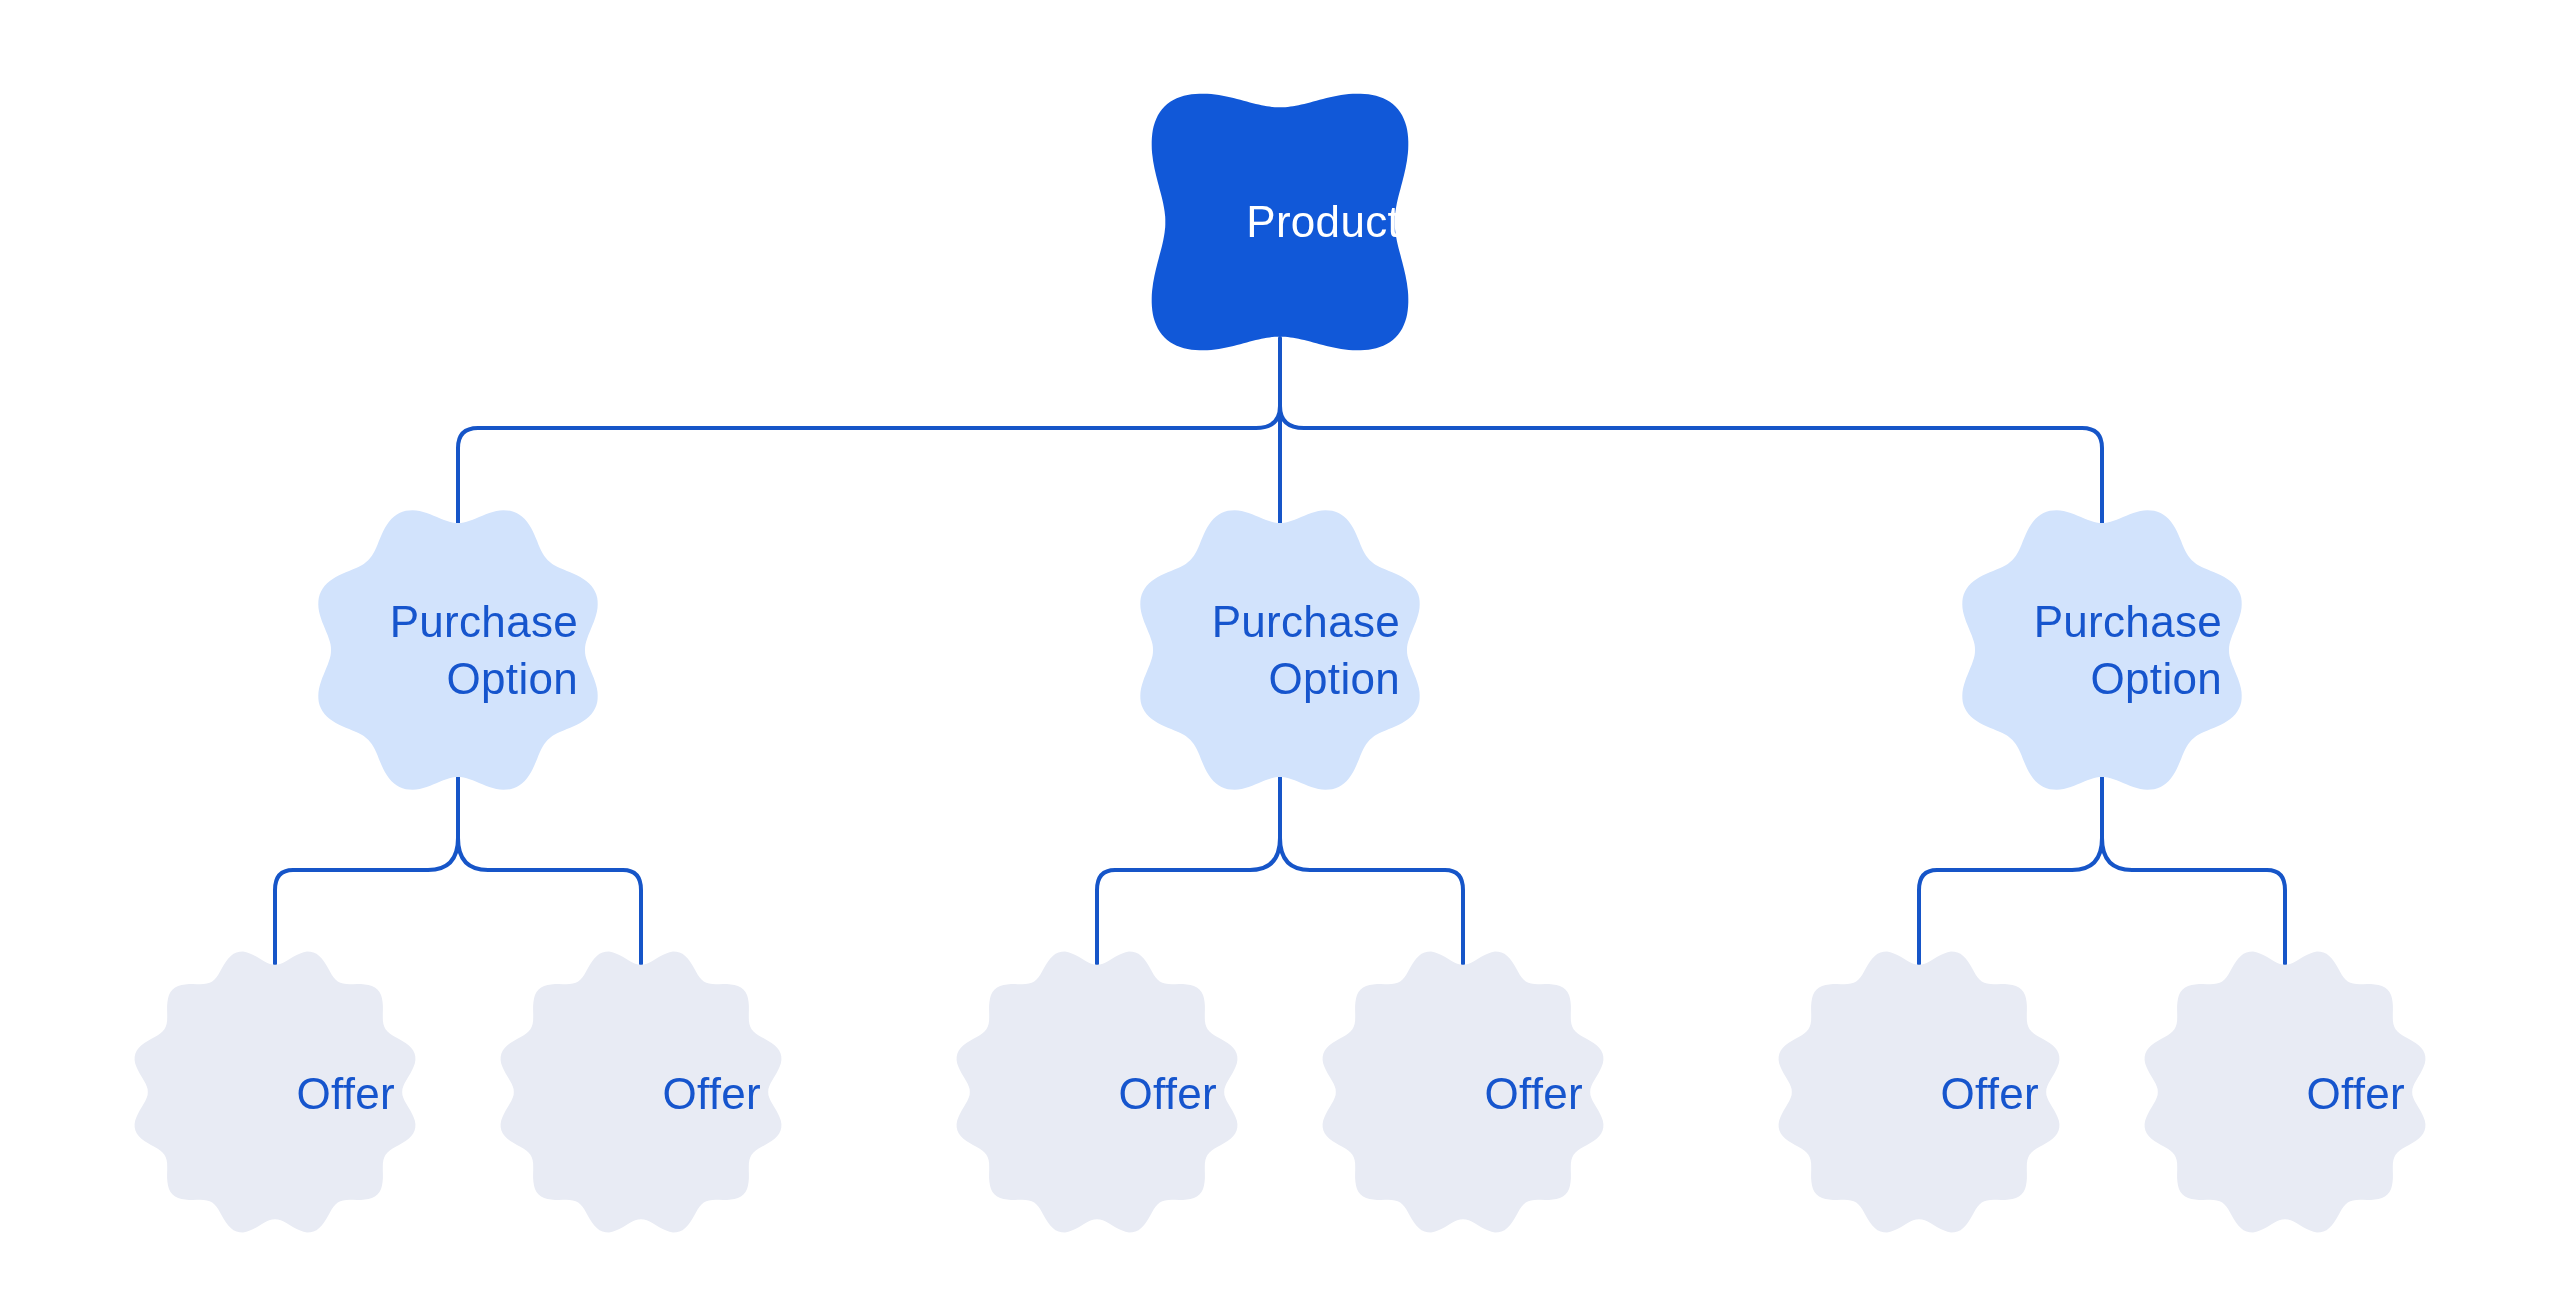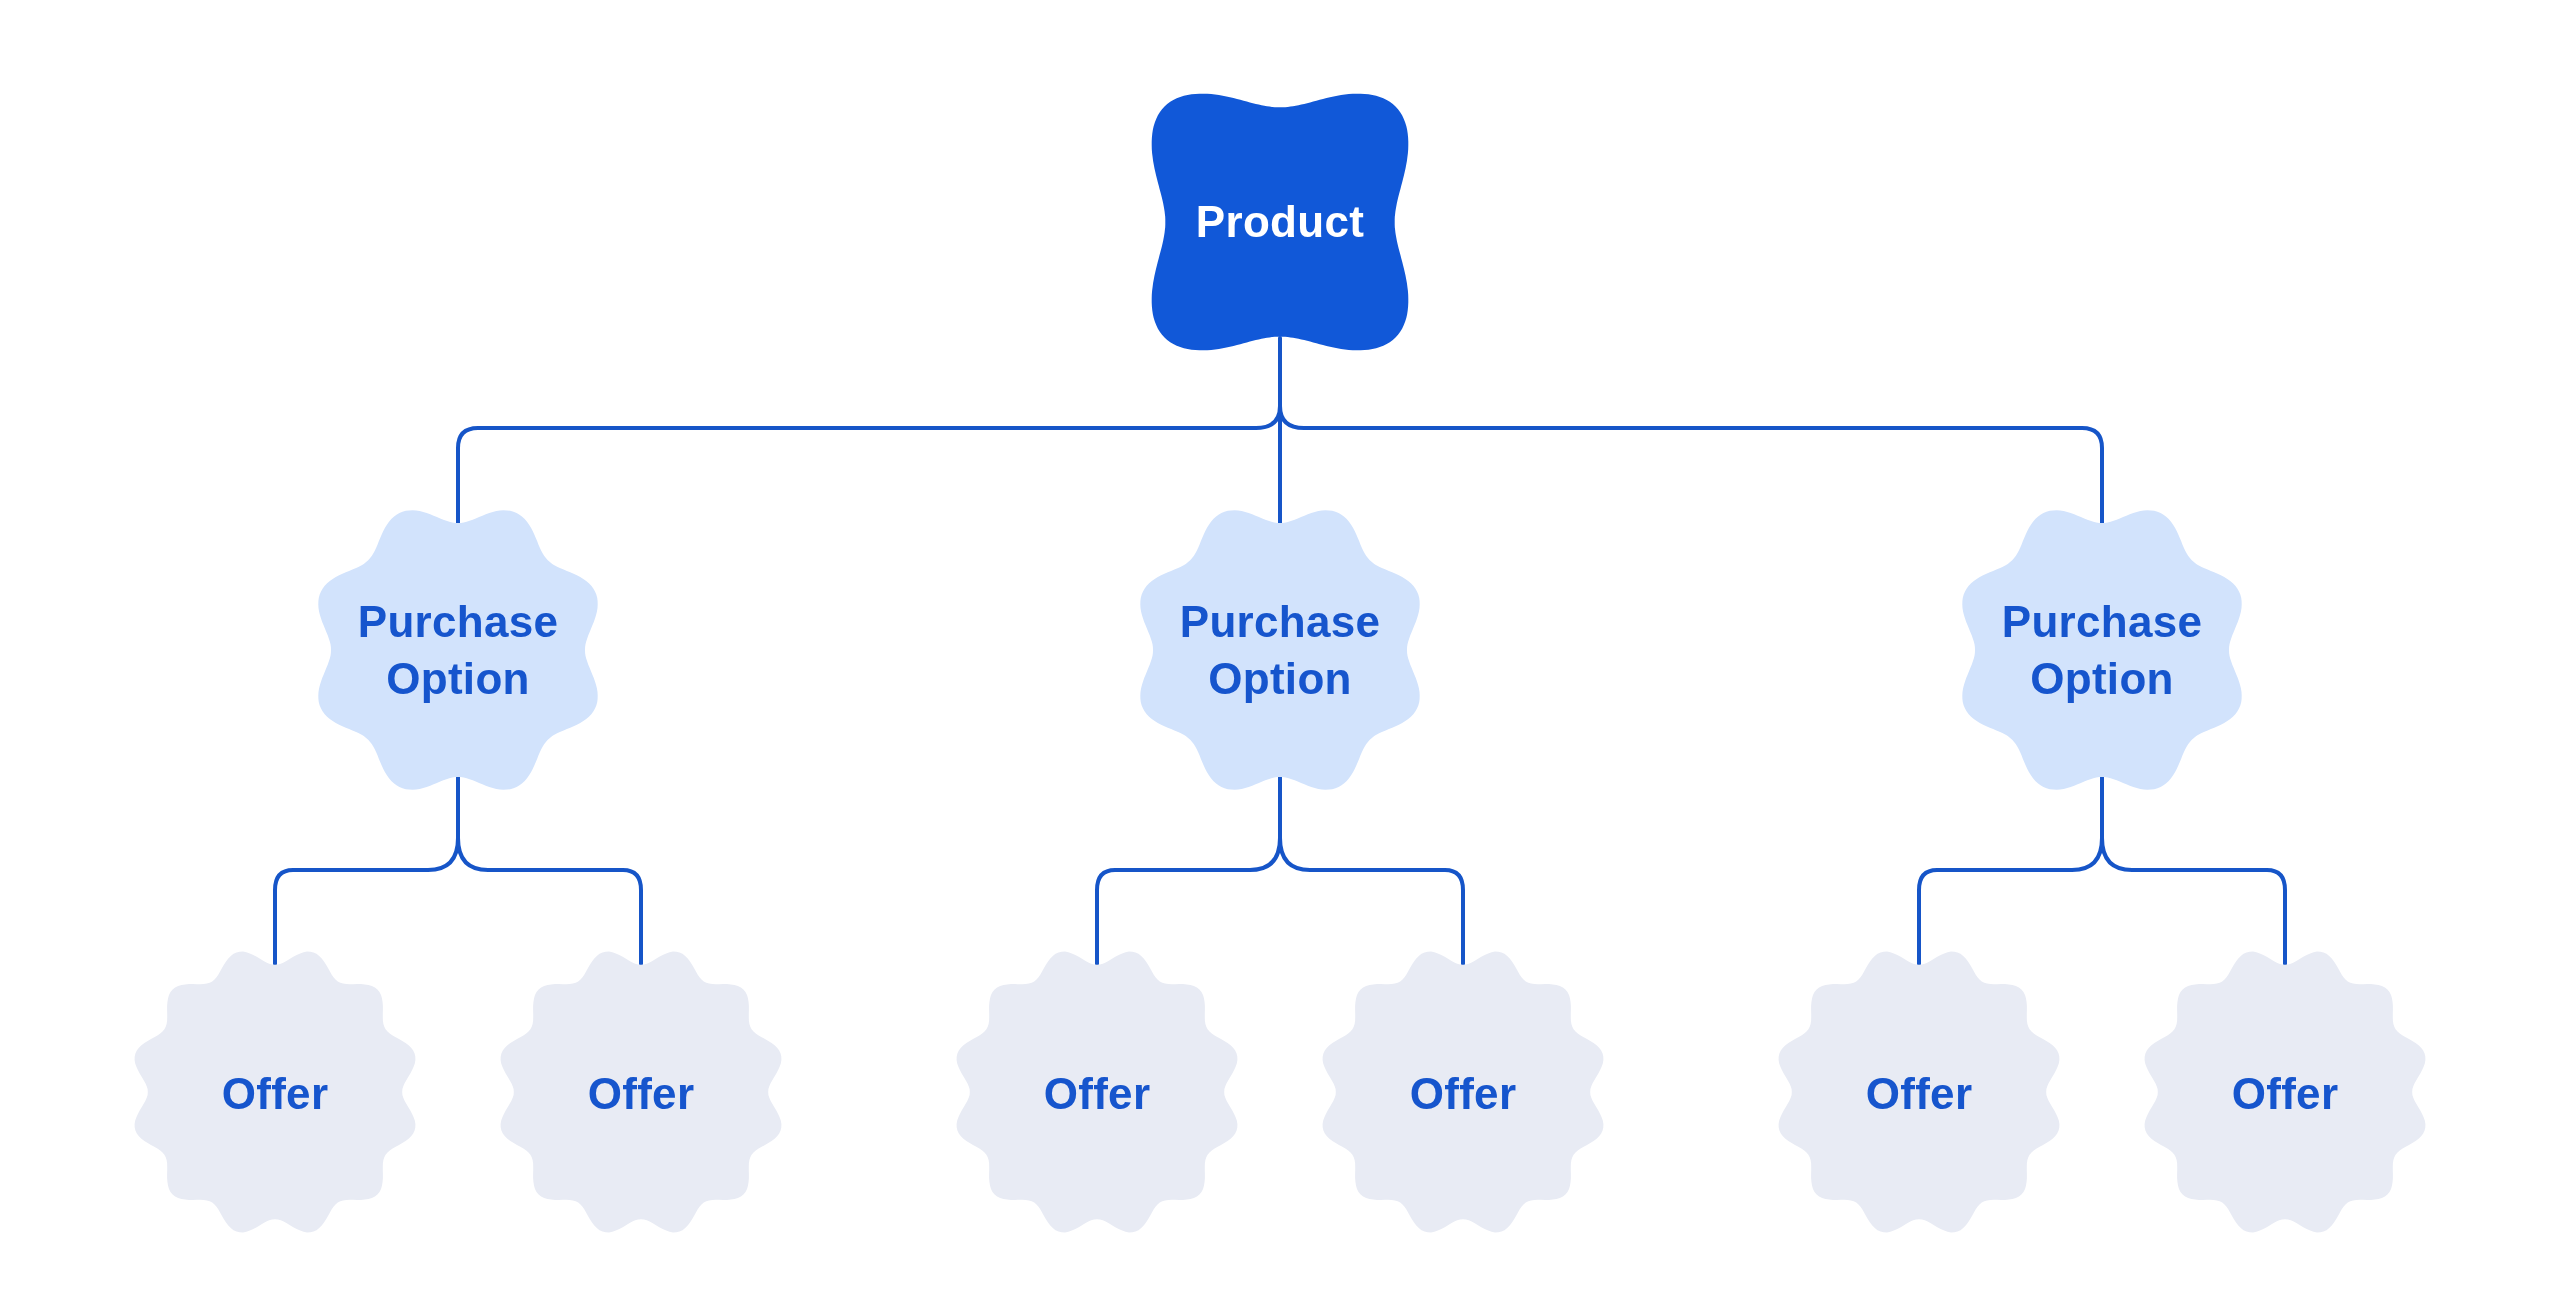--- a/index.html
+++ b/index.html
@@ -11,23 +11,23 @@
     overflow:hidden;
   }
   svg.diagram{position:absolute;left:0;top:0;width:2560px;height:1312px;display:block;}
   path.wire{fill:none;stroke:var(--connector,#1655c8);stroke-width:4;stroke-linecap:round;}
   path.blob-product{fill:var(--product-fill,#1158d8);}
   path.blob-purchase{fill:var(--purchase-fill,#d2e3fc);}
   path.blob-offer{fill:var(--offer-fill,#e8ebf4);}
   .node-label{
     position:absolute;
     transform:translate(-50%,-50%);
-    text-align:center;
+    text-align:right;
     font-size:44px;
-    font-weight:700;
+    font-weight:400;
     line-height:1.3;
     letter-spacing:0.3px;
     color:var(--node-text,#1655cd);
     width:240px;
     pointer-events:none;
   }
   .product-label{color:var(--product-text,#ffffff);}
 </style>
 </head>
 <body>

